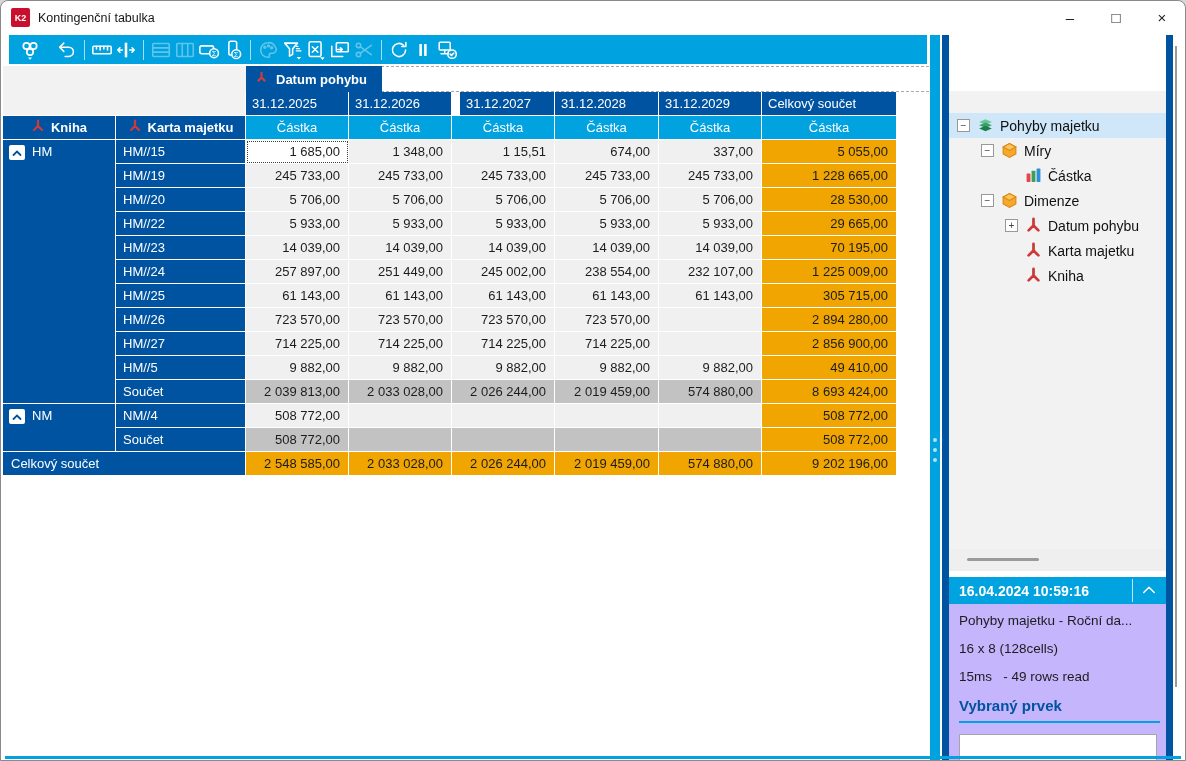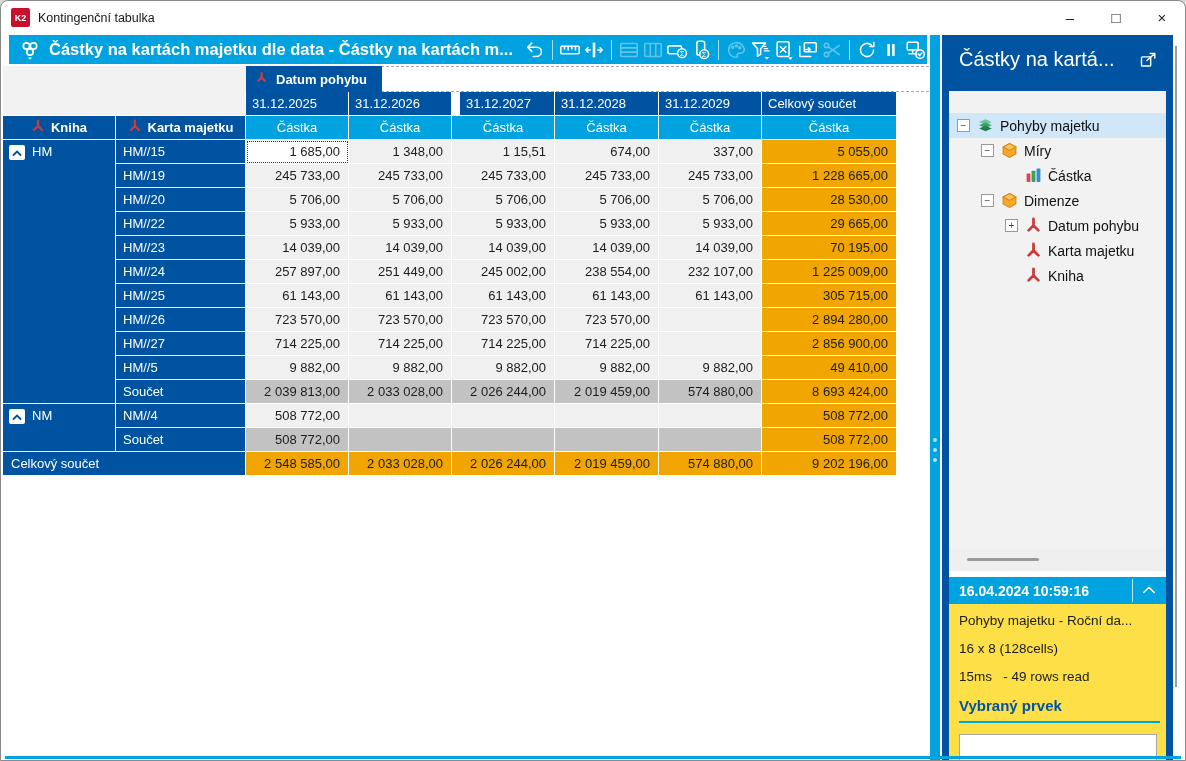--- a/index.html
+++ b/index.html
@@ -68,21 +68,21 @@
   .tree-row.selected{background:#cfe7f8;}
   .exp{width:13px;height:13px;border:1px solid #999;background:#fff;box-sizing:border-box;display:flex;
        align-items:center;justify-content:center;font-size:10px;line-height:1;color:#444;margin-right:7px;flex:none;}
   .exp.none{visibility:hidden;}
   .tree-icon{width:17px;height:17px;margin-right:6px;flex:none;}
   .tree-icon svg{display:block;}
   .tree-hscroll{position:absolute;left:9px;top:514px;width:217px;height:22px;background:#efefef;}
   .hthumb{position:absolute;left:18px;top:9px;width:72px;height:3px;background:#9a9a9a;border-radius:2px;}
 
   
-  .info{position:absolute;left:9px;top:542px;width:217px;height:185px;background:#fde047;}
+  .info{position:absolute;left:9px;top:542px;width:217px;height:185px;background:#c4b5fd;}
   .info-header{position:absolute;left:0;top:0;width:217px;height:27px;background:#00A2E0;color:#fff;
                display:flex;align-items:center;}
   .info-ts{font-weight:700;font-size:14px;margin-left:10px;white-space:nowrap;}
   .info-hsep{position:absolute;right:33px;top:2px;width:1px;height:23px;background:rgba(255,255,255,.75);}
   .collapse-btn{position:absolute;right:7px;top:5px;width:20px;height:18px;}
   .info-line{position:absolute;left:10px;right:4px;font-size:13.5px;color:#1c1c1c;white-space:pre;overflow:hidden;}
   .info-heading{position:absolute;left:10px;font-size:15px;font-weight:700;color:#0053A0;}
   .underline{position:absolute;left:10px;right:6px;height:2px;background:#00A2E0;}
   .sel-input{position:absolute;left:10px;right:9px;top:157px;height:30px;border:1px solid #a6a6a6;
              background:#fff;box-sizing:border-box;font-family:"Liberation Sans",sans-serif;font-size:13px;padding:2px 6px;}
@@ -107,21 +107,20 @@
 
   <div class="toolbar">
     <div class="tb-main-icon" id="tb-main-icon">
         <svg width="24" height="24" viewBox="0 0 24 24" fill="none" stroke="#fff" stroke-width="1.7" stroke-linecap="round" stroke-linejoin="round">
           <circle cx="8.5" cy="8" r="3.2"></circle>
           <circle cx="15.5" cy="8" r="3.2"></circle>
           <circle cx="12" cy="14" r="3.2"></circle>
           <path d="M10 19.5h4l-2 2.3z" fill="#fff" stroke="none"></path>
         </svg>
       </div>
-    <div class="tb-title">Částky na kartách majetku dle data - Částky na kartách m...</div>
     <div class="tb-icons" id="tb-icons">
         <div class="tb-btn">
           <span>
             <svg width="22" height="22" viewBox="0 0 24 24" fill="none" stroke="#fff" stroke-width="1.7" stroke-linecap="round" stroke-linejoin="round">
               <path d="M8.5 4.5 4 9l4.5 4.5"></path>
               <path d="M4 9h10a5 5 0 0 1 0 10h-4"></path>
             </svg>
           </span>
         </div>
         <div class="tb-sep"></div>
@@ -409,27 +408,20 @@
   <div class="splitter">
     <span class="grip-dot" style="top:403px"></span>
     <span class="grip-dot" style="top:413px"></span>
     <span class="grip-dot" style="top:423px"></span>
   </div>
 
   <div class="sidebar">
     <div class="side-bar-left"></div>
     <div class="side-bar-right"></div>
 
-    <div class="side-header">
-      <div class="side-title">Částky na kartá...</div>
-      <div class="open-btn" id="open-icon"><svg width="20" height="20" viewBox="0 0 24 24" fill="none" stroke="#fff" stroke-width="1.7" stroke-linecap="round" stroke-linejoin="round">
-            <rect x="3" y="7" width="11" height="11" rx="1"></rect>
-            <path d="M9.5 11.5 19 3M13.5 3H19v5.5"></path>
-          </svg></div>
-    </div>
 
     <div class="tree" id="tree">
         <div class="tree-row selected" style="padding-left: 8px;">
           <span class="exp">−</span>
           <span class="tree-icon">
             <svg width="17" height="17" viewBox="0 0 16 16">
               <path d="M2 4.6 8 2l6 2.6L8 7.2z" fill="#6CC695"></path>
               <path d="M2 7.7 8 5.1l6 2.6L8 10.3z" fill="#3AA169"></path>
               <path d="M2 10.8 8 8.2l6 2.6L8 13.4z" fill="#1E7F4D"></path>
             </svg>

